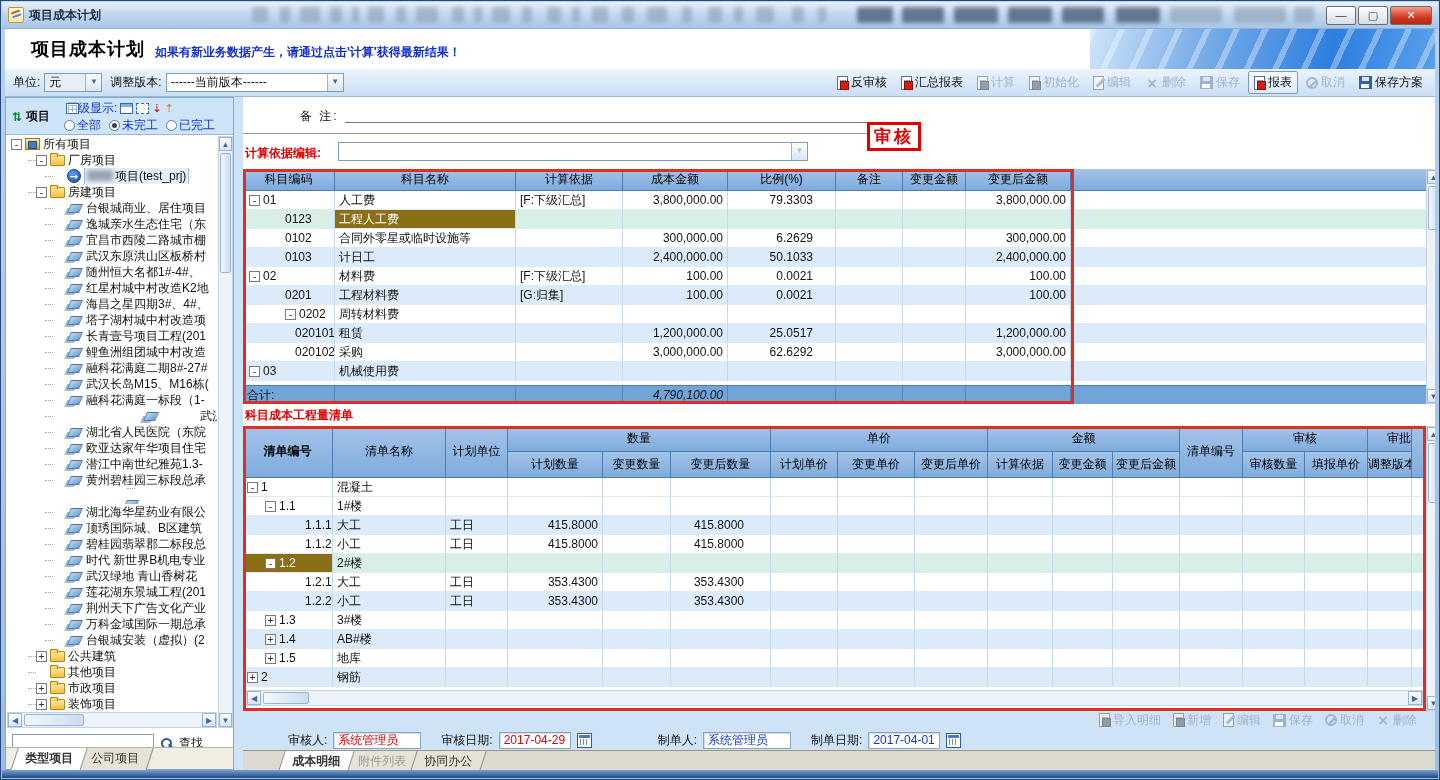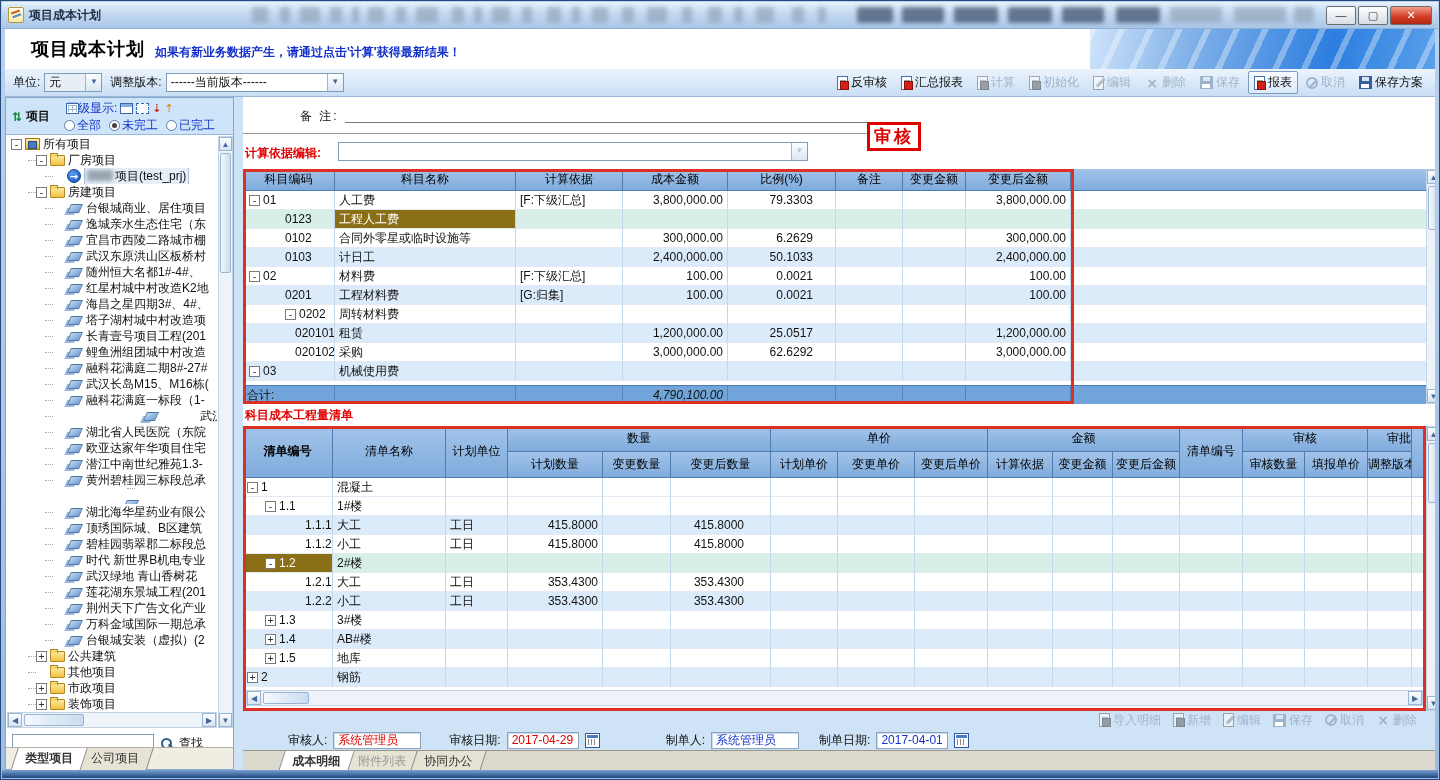--- a/index.html
+++ b/index.html
@@ -988,21 +988,21 @@
           </span>
           <span class="tbtn disabled" style="padding: 0px 3px;">
             <span class="tb-ic ic-x">×</span>
             <span>删除</span>
           </span>
         </div>
 
       <div class="footer-bar">
         <span>审核人:</span>
         <span class="fld-box red">系统管理员</span>
-        <span style="margin-left:22px">审核日期:</span>
+        <span style="margin-left:14px">审核日期:</span>
         <span class="fld-box red" style="min-width:72px">2017-04-29</span>
         <span class="cal-ic"></span>
         <span style="margin-left:60px">制单人:</span>
         <span class="fld-box blue">系统管理员</span>
         <span style="margin-left:14px">制单日期:</span>
         <span class="fld-box blue" style="min-width:72px">2017-04-01</span>
         <span class="cal-ic"></span>
       </div>
 
       <div class="main-tabs" id="main-tabs">

